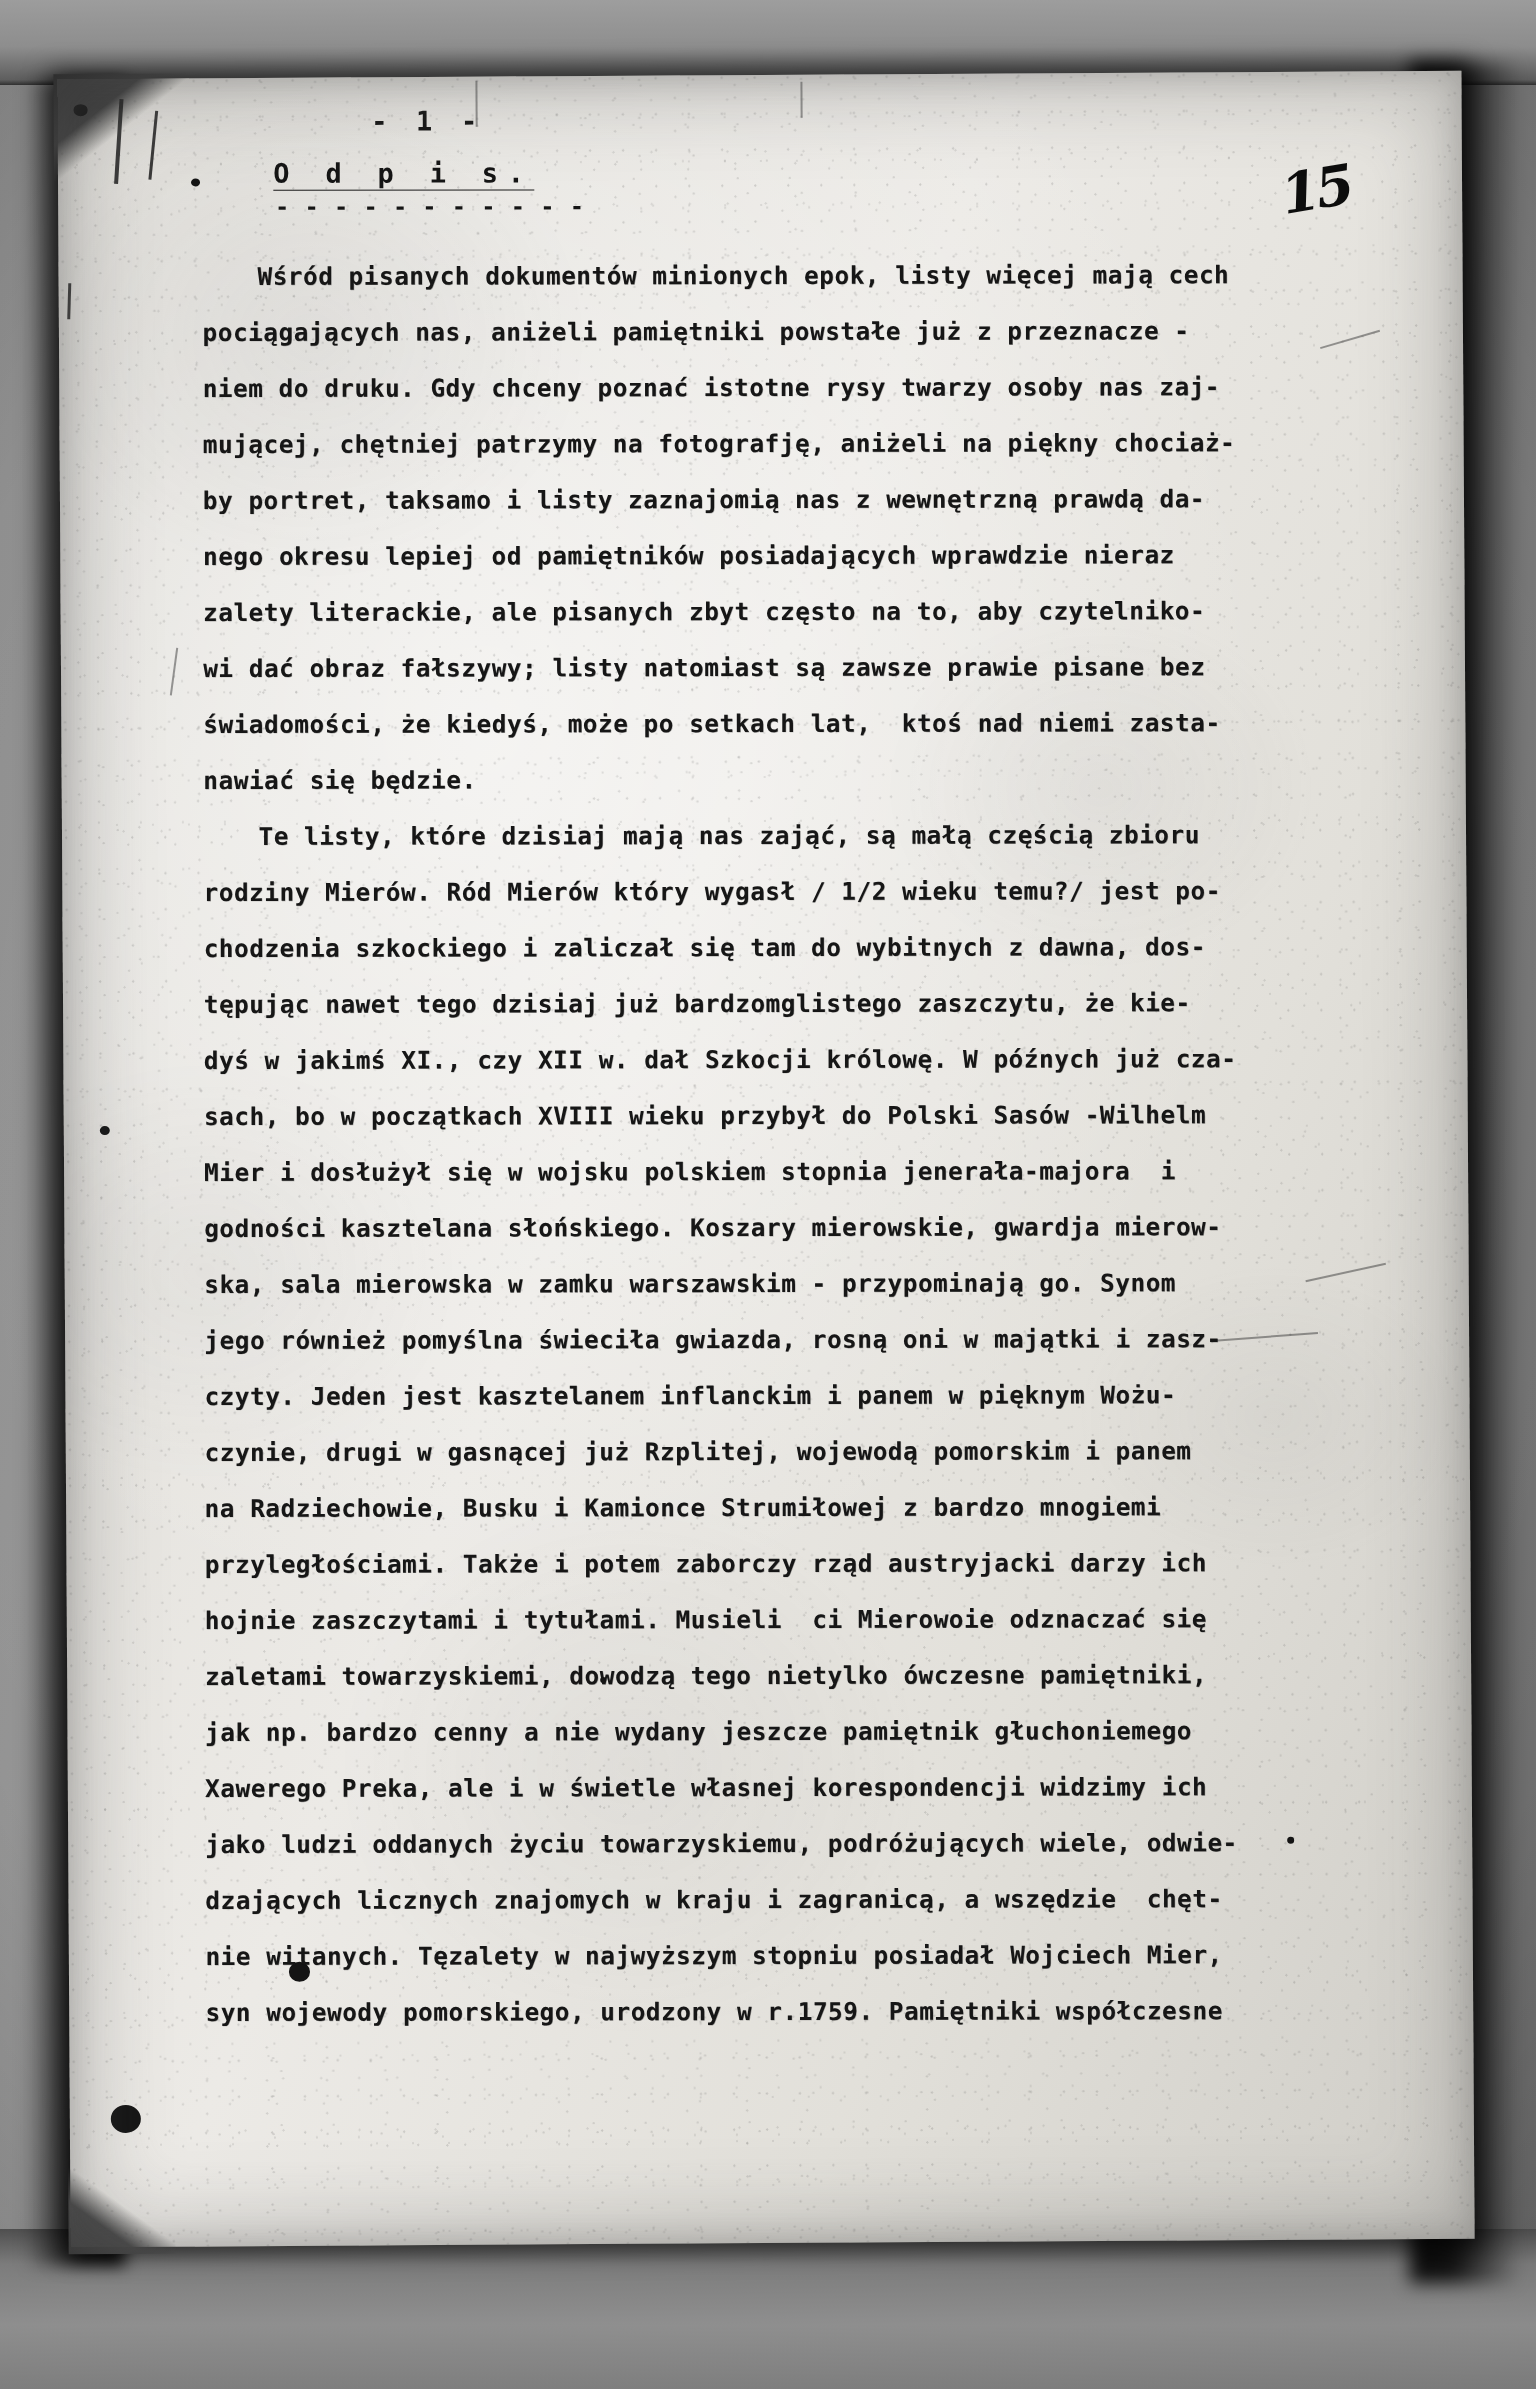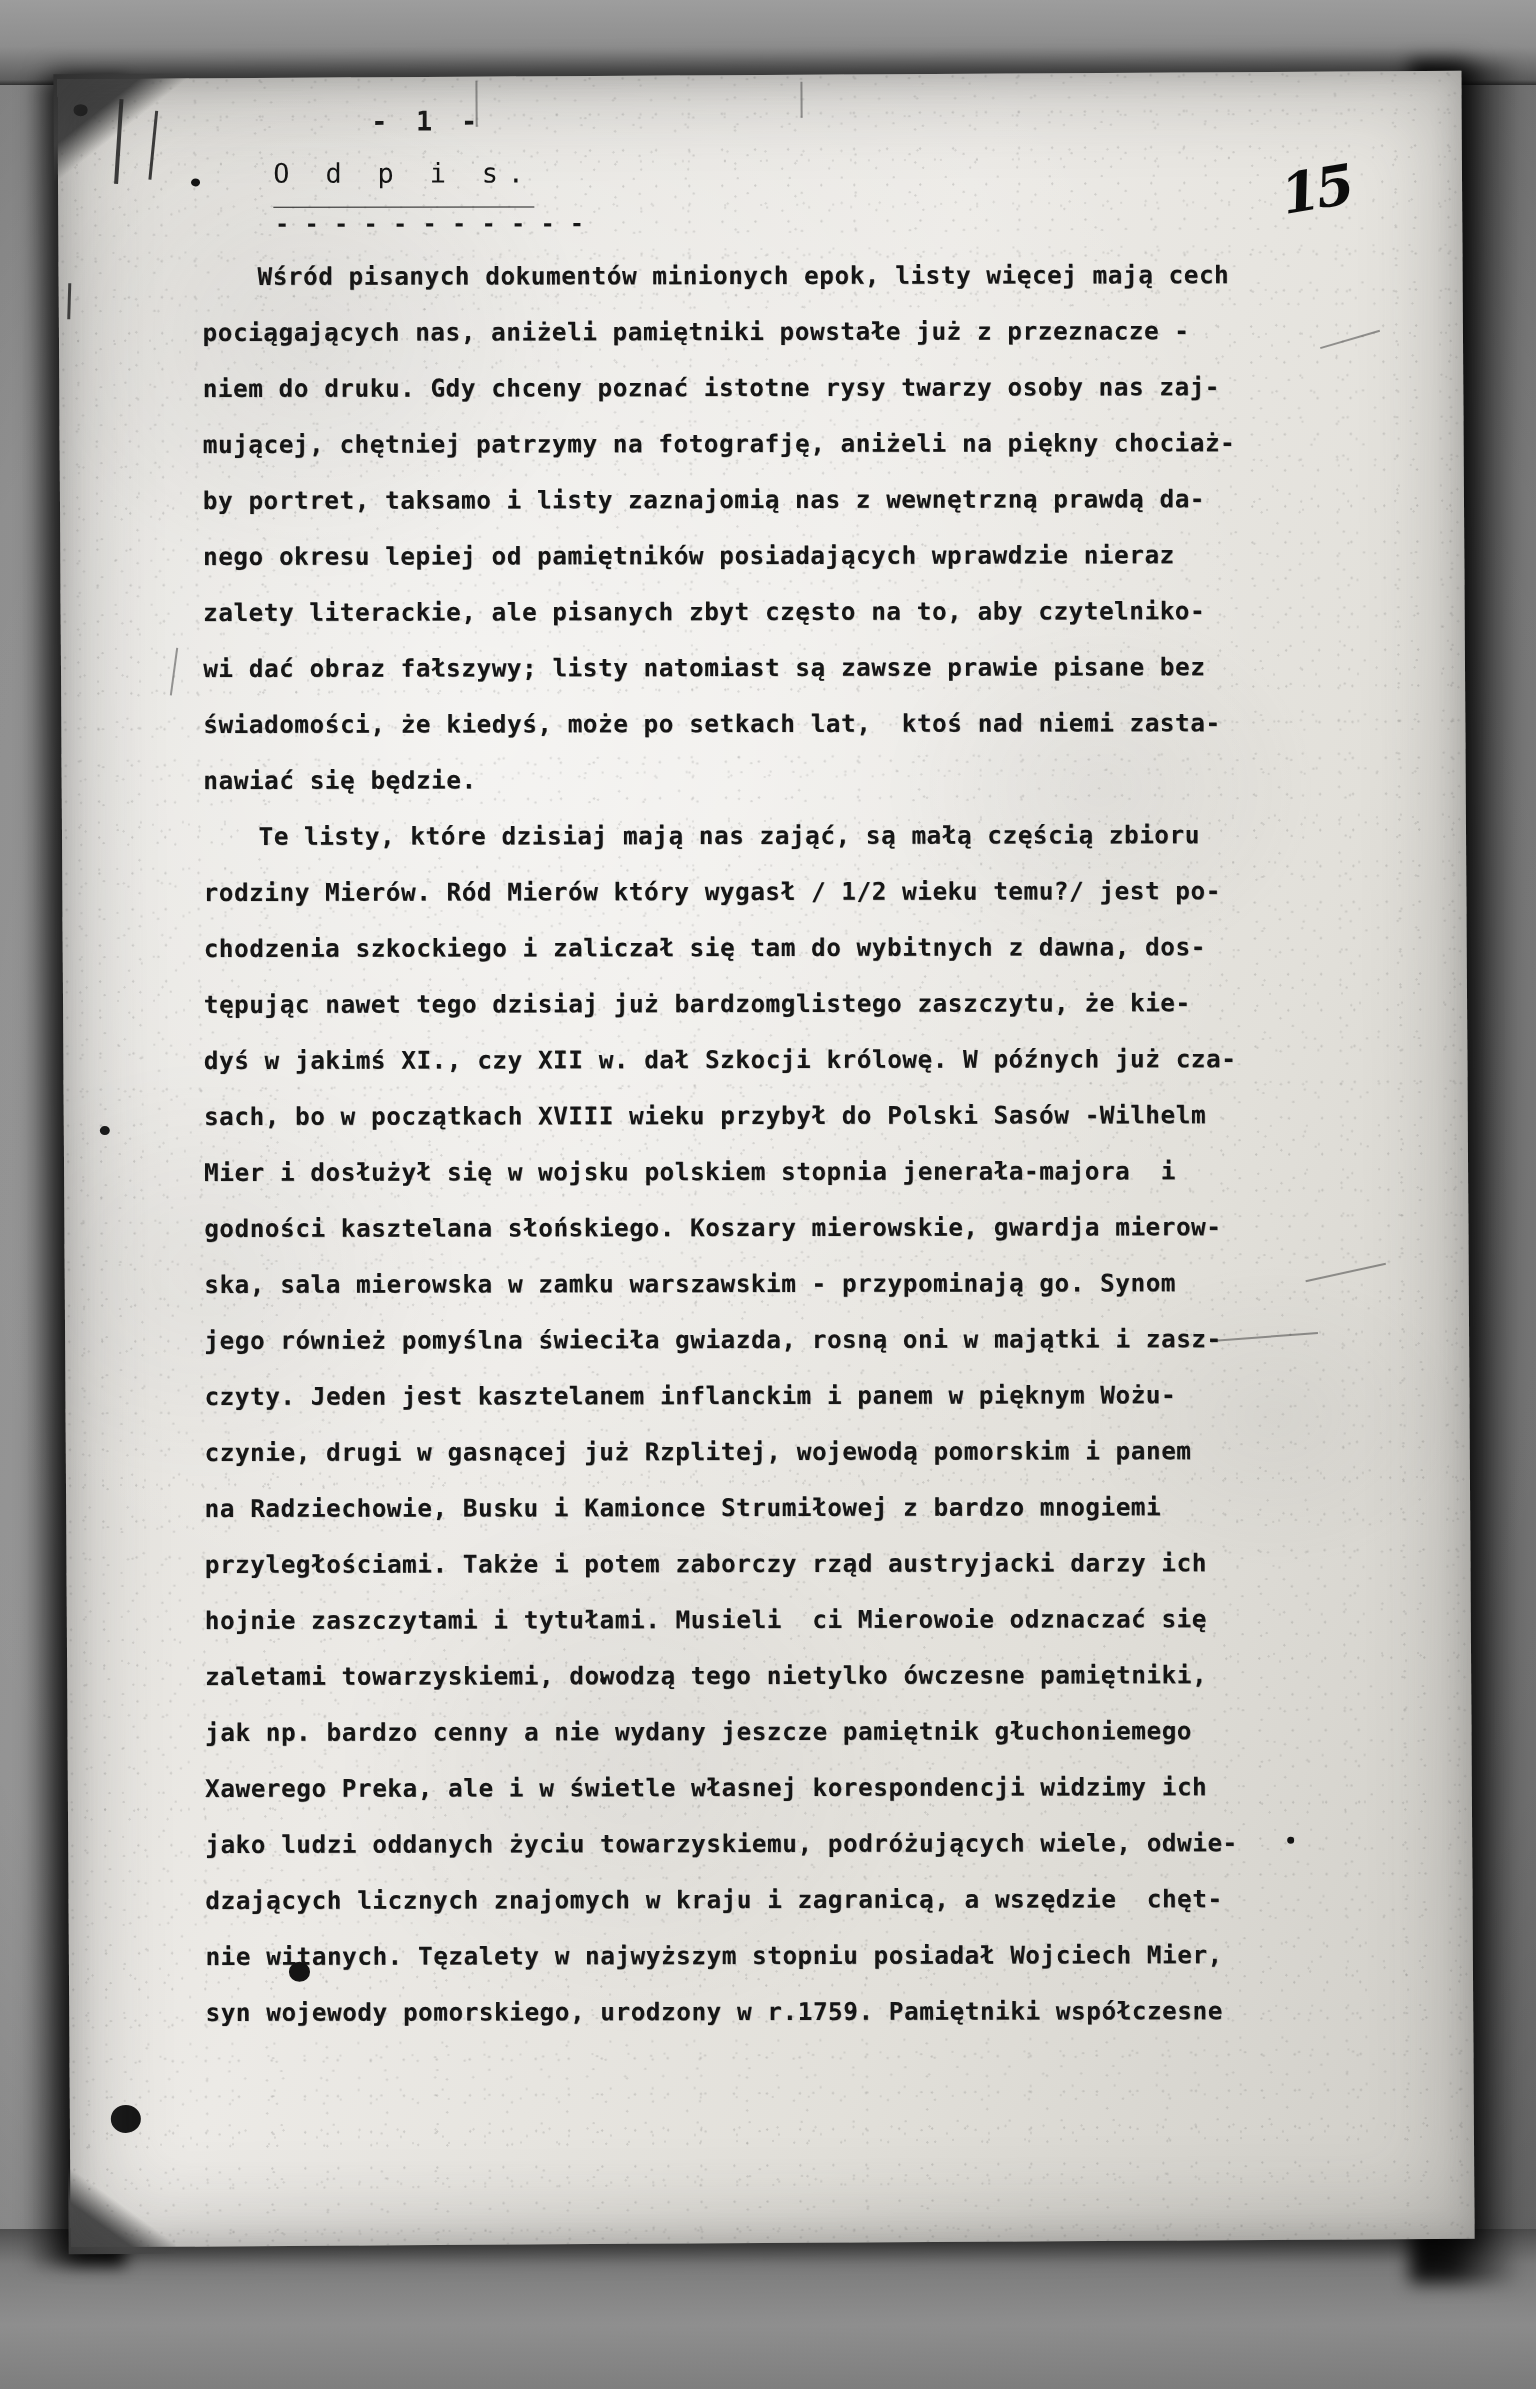--- a/index.html
+++ b/index.html
@@ -143,24 +143,24 @@
   }
 
   .heading-wrap {
     position: absolute;
     left: 211px;
     top: 82px;
   }
   .heading {
     font-size: 27px;
     letter-spacing: 9.8px;
-    font-weight: 400;
+    font-weight: 700;
     display: inline-block;
     border-bottom: 1.8px solid #1a1a1a;
-    padding-bottom: 18px;
+    padding-bottom: 1px;
   }
   .heading-dashes {
     font-size: 23px;
     letter-spacing: 0.9px;
     font-weight: 700;
     margin-top: 2.7px;
     margin-left: 1.8px;
     white-space: nowrap;
   }
 

